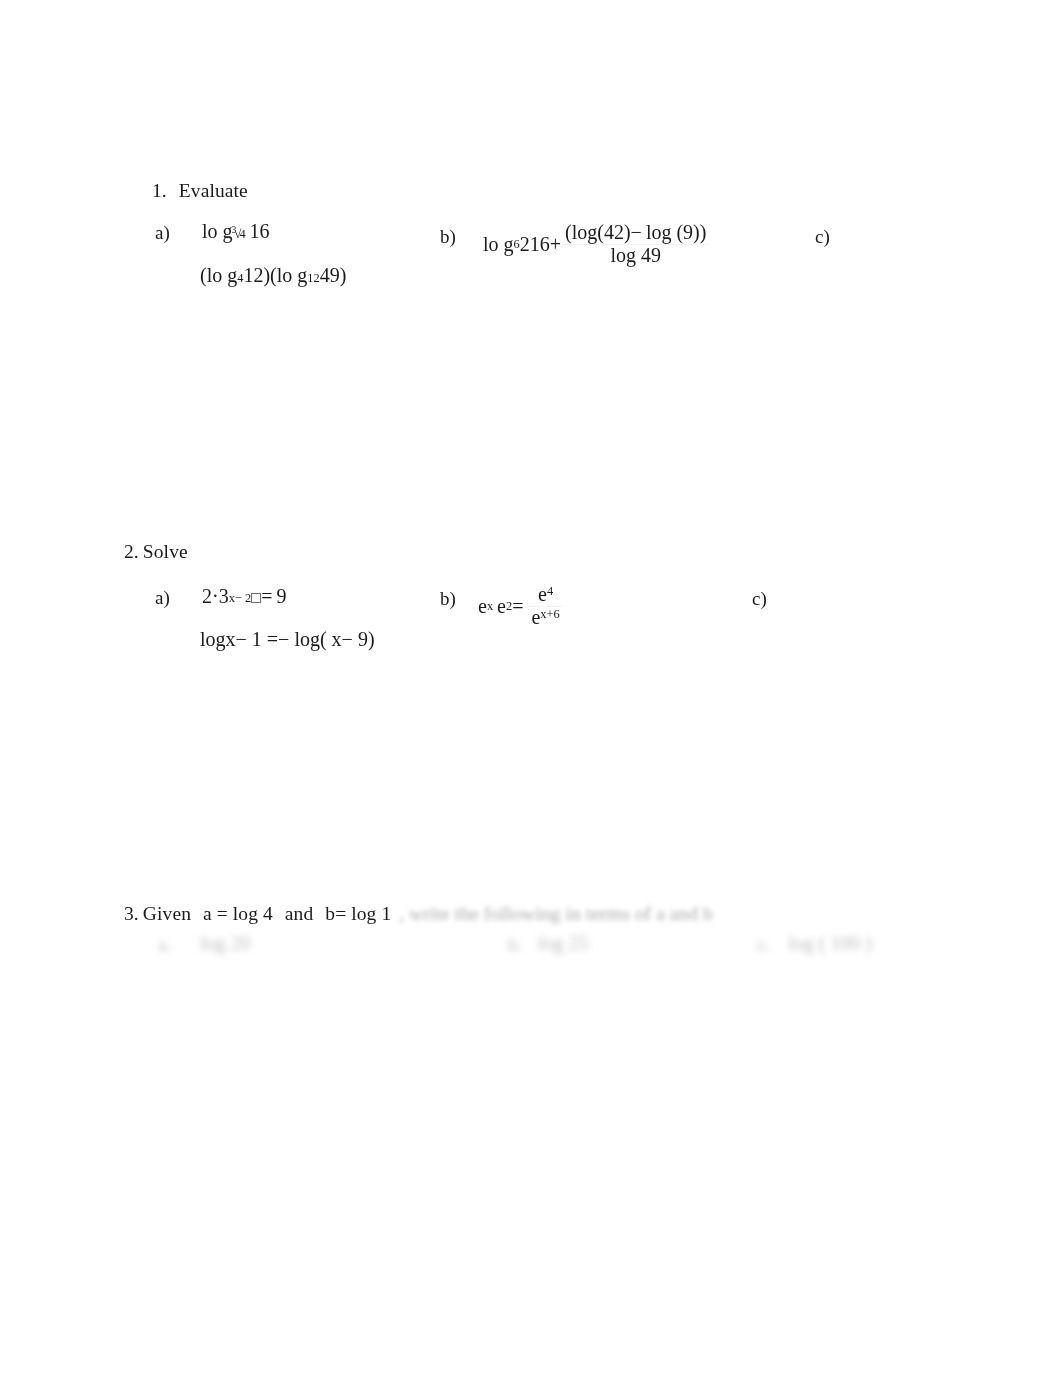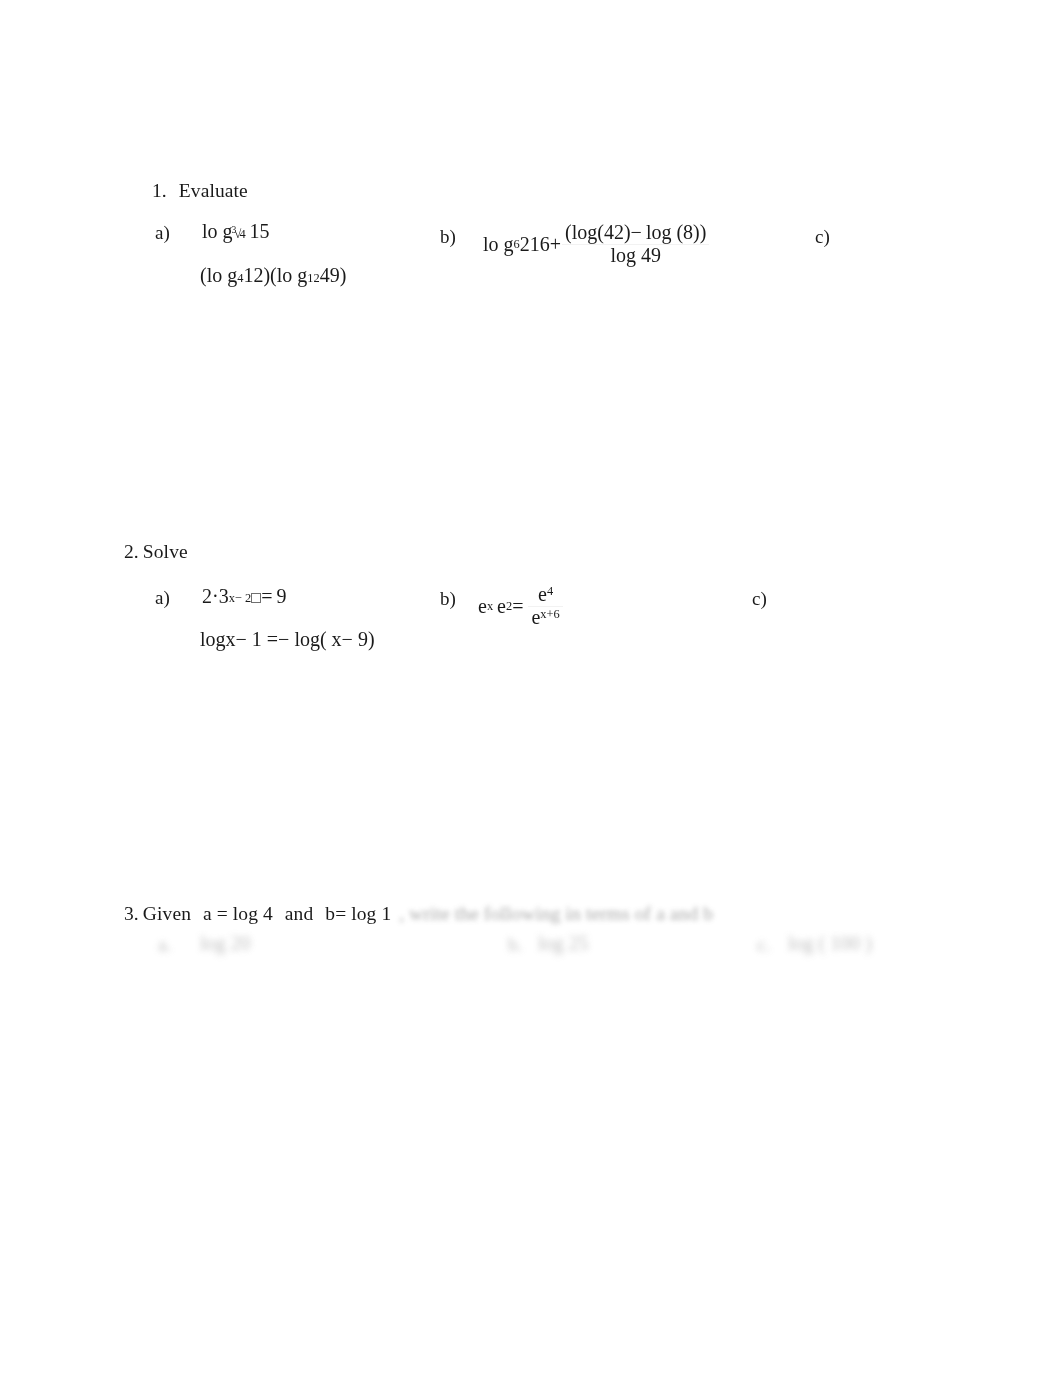--- a/index.html
+++ b/index.html
@@ -121,34 +121,34 @@
     </span>
   </div>
 
   <div class="blk t-label" style="left:155px; top:222px;">a)</div>
 
   <div class="blk t-math" style="left:202px; top:220px;">
     <span class="mrow">
       <span>lo g</span>
         <span class="radical"><span class="idx">3</span><span class="rsym">√</span><span>4</span></span>
         <span class="sp-s"></span>
-        <span>15</span>
+        <span>16</span>
     </span>
   </div>
 
   <div class="blk t-label" style="left:440px; top:226px;">b)</div>
 
   <div class="blk t-math" style="left:483px; top:222px;">
     <span class="mrow-c">
       <span>lo g</span>
         <sub class="mi">6</sub>
         <span>216</span>
         <span>+</span>
       <span class="frac">
-        <span class="num"><span>(log(42)</span><span>−</span><span class="sp-s"></span><span>log (8))</span></span>
+        <span class="num"><span>(log(42)</span><span>−</span><span class="sp-s"></span><span>log (9))</span></span>
         <span class="bar"></span>
         <span class="den">log 49</span>
       </span>
     </span>
   </div>
 
   <div class="blk t-label" style="left:815px; top:226px;">c)</div>
 
   <div class="blk t-math" style="left:200px; top:264px;">
     <span class="mrow">

